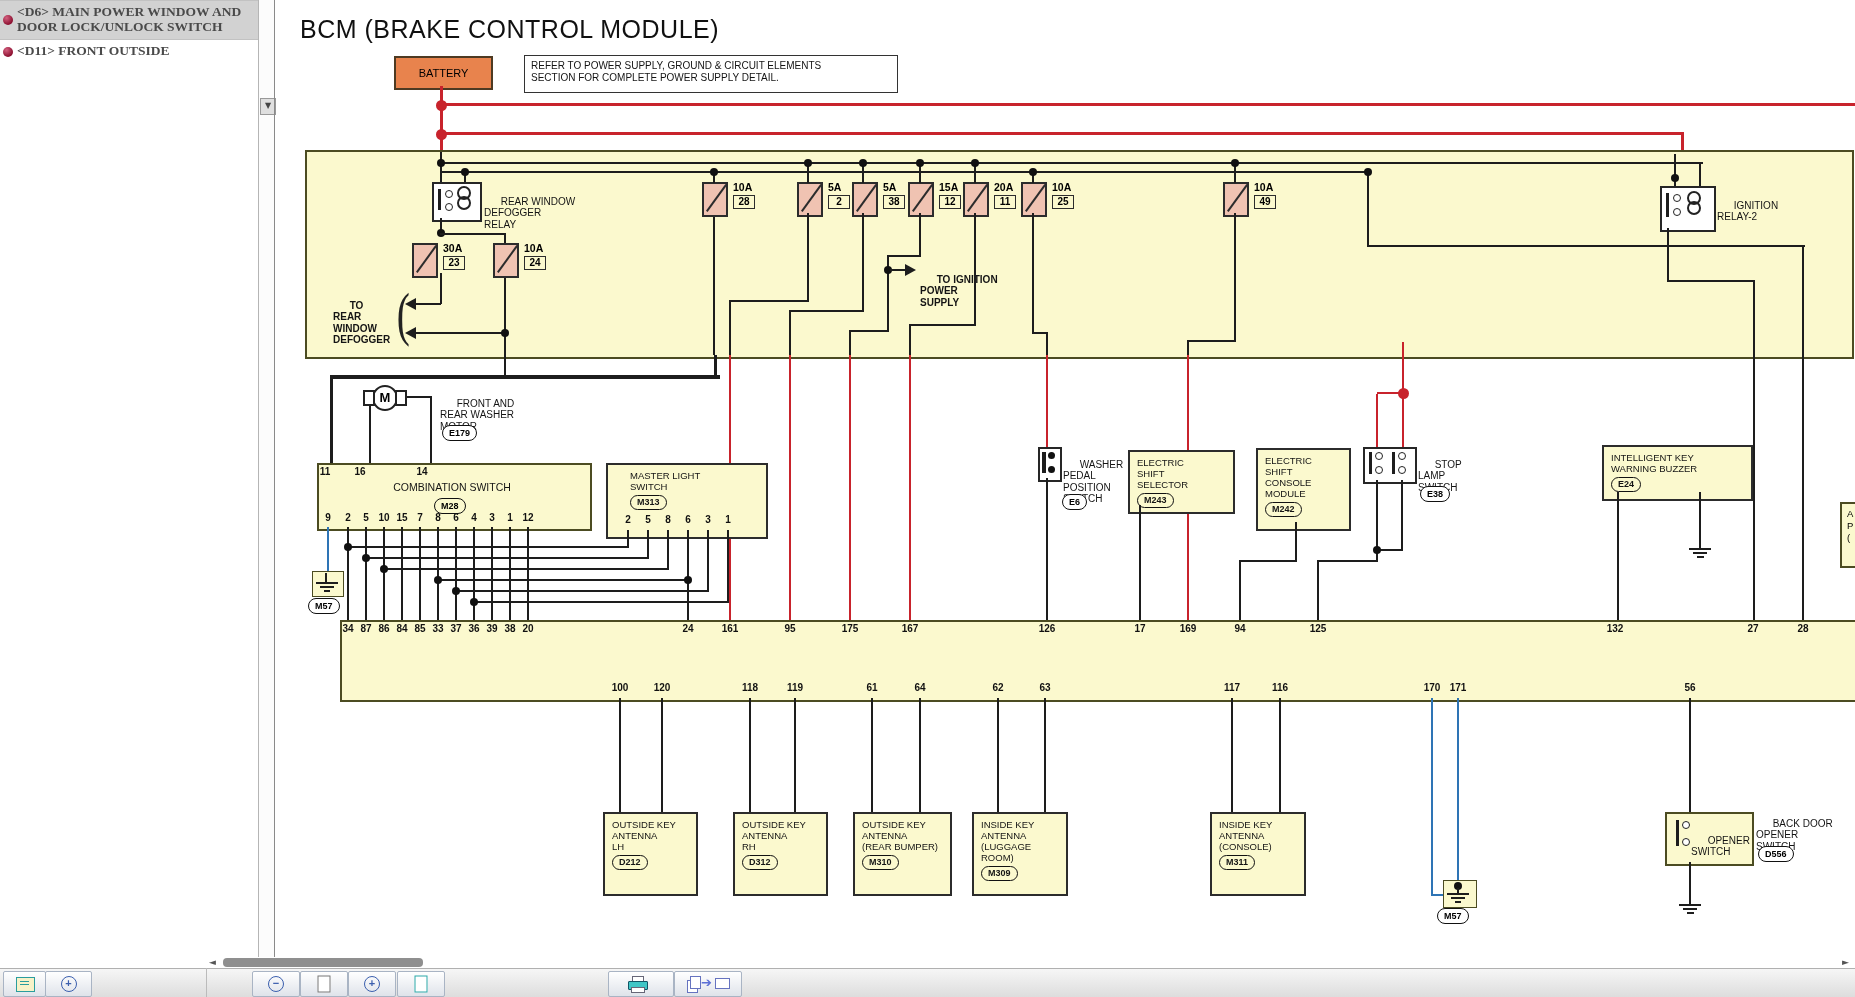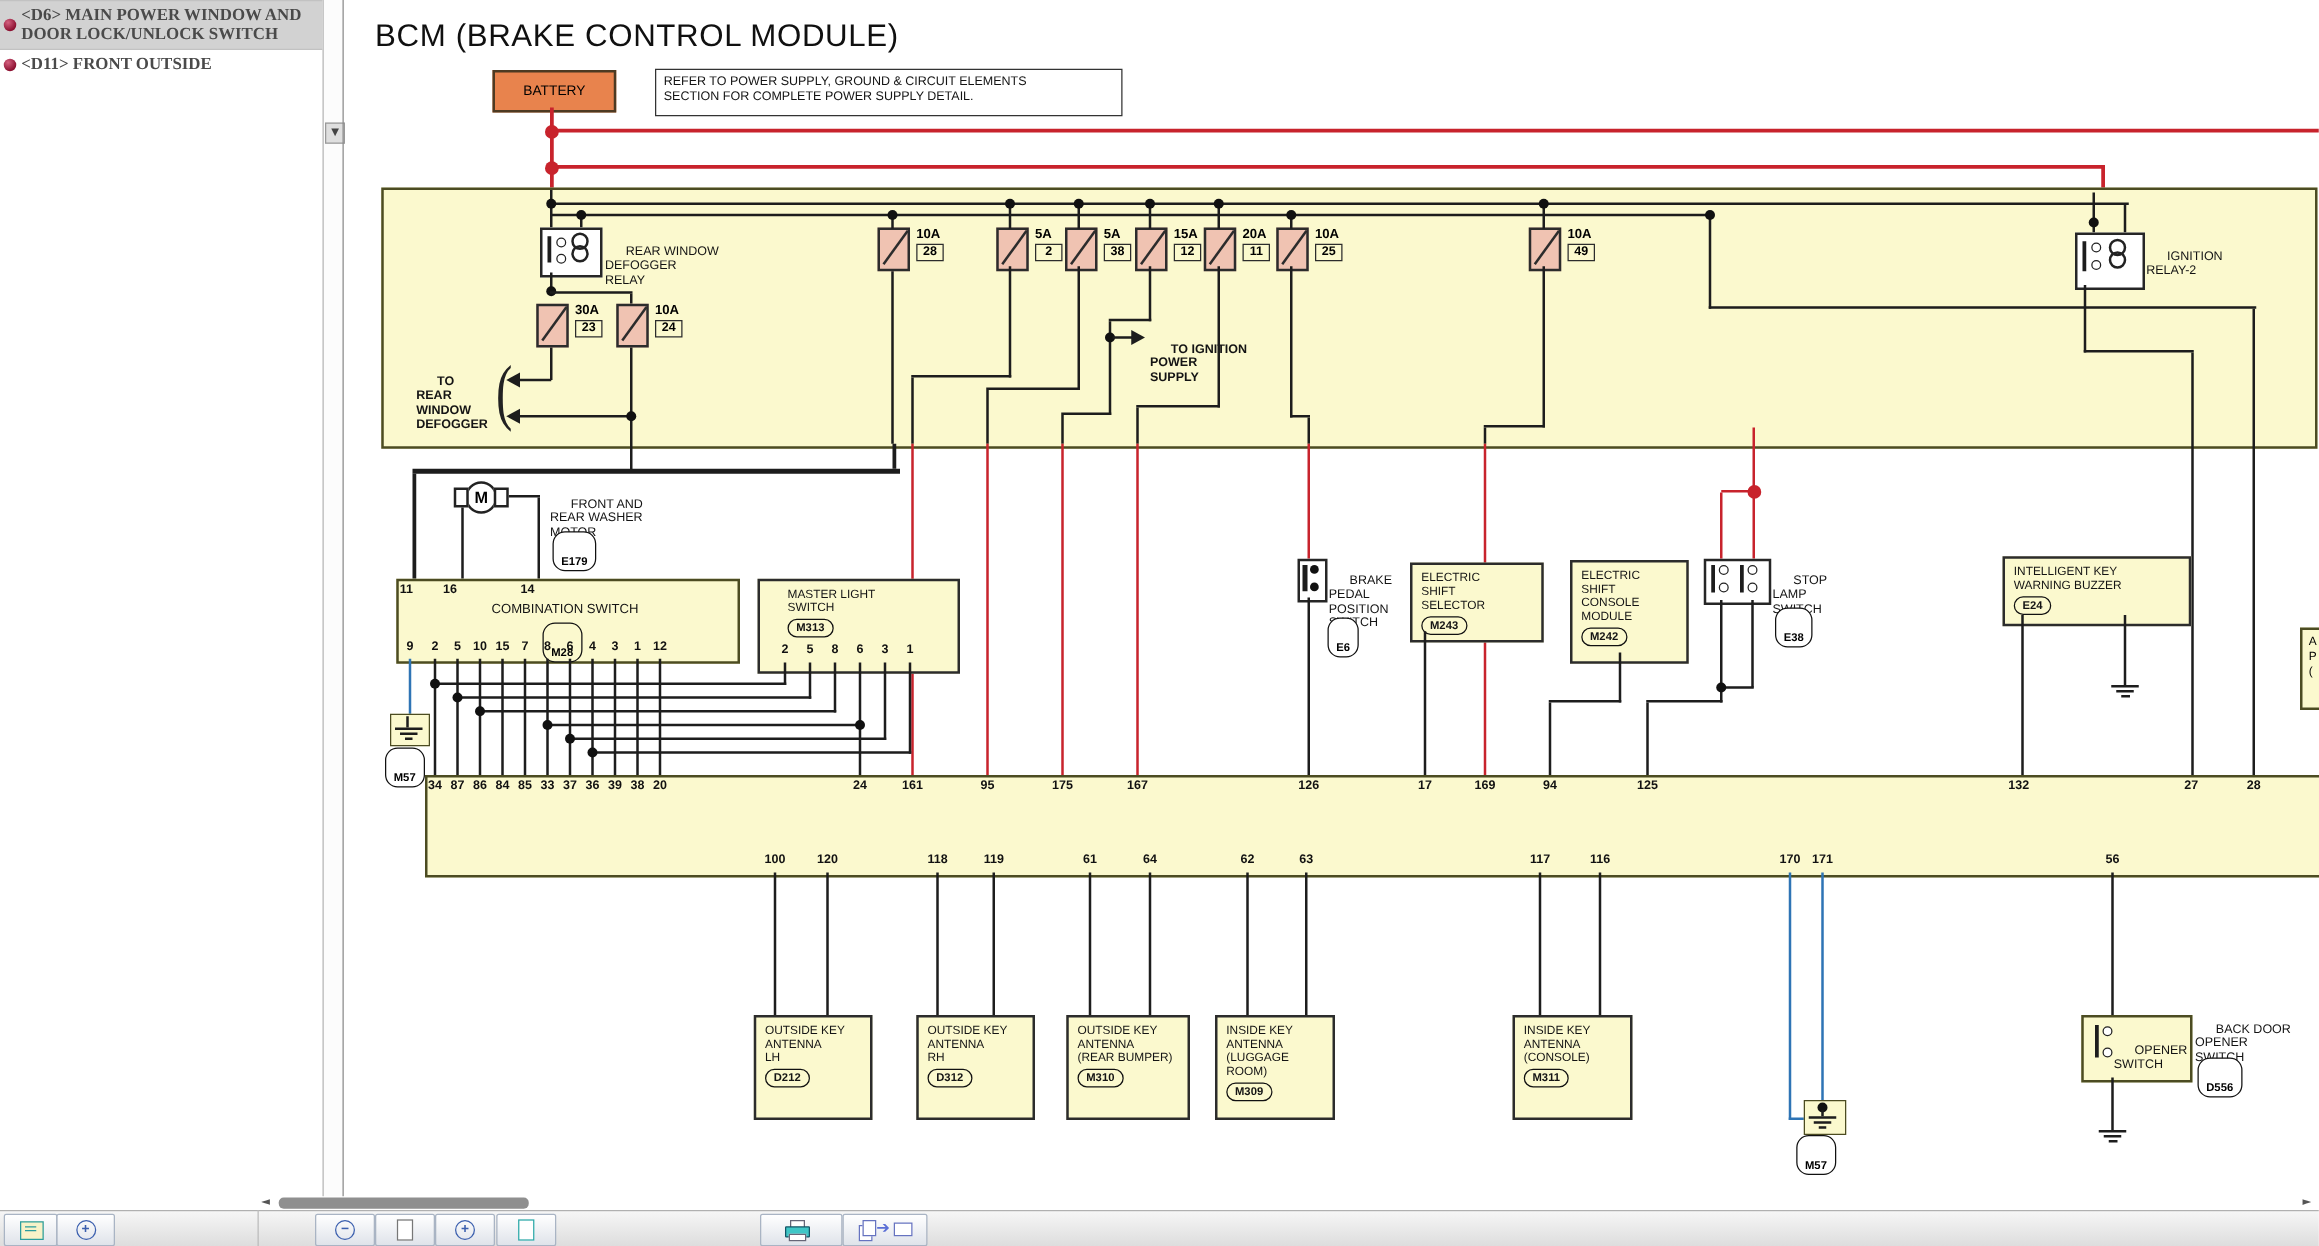--- a/index.html
+++ b/index.html
@@ -14,21 +14,21 @@
   .t{position:absolute;font:10px/11.5px "Liberation Sans",sans-serif;color:#141414;white-space:pre}
   .tb{position:absolute;font:bold 10px/11.5px "Liberation Sans",sans-serif;color:#141414;white-space:pre}
   .pin{position:absolute;transform:translateX(-50%);font:bold 10px/11px "Liberation Sans",sans-serif;color:#111}
   .ybox{position:absolute;background:#FBF9CE;border:2px solid #4c4c22}
   .wbox{position:absolute;background:#fff;border:2px solid #262626}
   .lbox{position:absolute;background:#FBF9CE;border:2px solid #2c2c2c;padding:5px 2px 0 7px;
     font:9.5px/11px "Liberation Sans",sans-serif;color:#141414}
   .lbox .ln:empty{display:none}
   .oval{display:inline-block;border:1.5px solid #111;border-radius:10px;padding:1px 6px 0;height:12px;
     font:bold 9px/11px "Liberation Sans",sans-serif;margin-top:3px;background:#FBF9CE}
-  .aoval{position:absolute;border:1.5px solid #111;border-radius:10px;padding:18px 6px 0;height:12px;
+  .aoval{position:absolute;border:1.5px solid #111;border-radius:10px;padding:2px 6px 0;height:12px;
     font:bold 9px/11px "Liberation Sans",sans-serif;background:#fff;text-align:center}
   .fuse{position:absolute;width:22px;height:31px;background:#F0C3B2;border:2px solid #2c2c2c}
   .fuse i{position:absolute;left:-4px;top:13px;width:33px;height:2px;background:#2c2c2c;transform:rotate(-54deg)}
   .fuse .fa{position:absolute;left:29px;top:-3px;font:bold 10.5px/12px "Liberation Sans",sans-serif;white-space:nowrap}
   .fuse .fn{position:absolute;left:29px;top:11px;border:1.5px solid #2c2c2c;background:#FBF9CE;
     font:bold 10px/12px "Liberation Sans",sans-serif;padding:0 4px;min-width:12px;text-align:center}
   .cc{position:absolute;width:6px;height:6px;border:1.5px solid #222;border-radius:50%;background:#fff}
   .coil{position:absolute;width:10px;height:10px;border:2px solid #222;border-radius:50%;background:transparent}
   .fdot{position:absolute;width:7px;height:7px;border-radius:50%;background:#111}
   .ahl{position:absolute;width:0;height:0;border-top:6px solid transparent;border-bottom:6px solid transparent;border-right:11px solid #1d1d1d}
@@ -166,21 +166,21 @@
         <b class="fa">10A</b>
         <b class="fn">25</b>
       </div>
 
       <div class="fuse" style="left: 1223px; top: 182px;">
         <i></i>
         <b class="fa">10A</b>
         <b class="fn">49</b>
       </div>
 
-      <div class="fuse" style="left: 429px; top: 243px;">
+      <div class="fuse" style="left: 412px; top: 243px;">
         <i></i>
         <b class="fa">30A</b>
         <b class="fn">23</b>
       </div>
 
       <div class="fuse" style="left: 493px; top: 243px;">
         <i></i>
         <b class="fa">10A</b>
         <b class="fn">24</b>
       </div>
@@ -375,21 +375,21 @@
     <i class="w" style="left:316px;top:582px;width:22px;height:2px"></i>
     <i class="w" style="left:320px;top:586px;width:14px;height:2px"></i>
     <i class="w" style="left:324px;top:590px;width:6px;height:2px"></i>
     <div class="aoval" style="left:308px;top:598px">M57</div>
 
     <div class="wbox" style="left:1038px;top:447px;width:20px;height:31px"></div>
     <i class="w" style="left:1042px;top:452px;width:4px;height:21px"></i>
     <i class="fdot" style="left:1048px;top:452px"></i>
     <i class="fdot" style="left:1048px;top:466px"></i>
     <div class="t" style="left:1063px;top:447px">
-      <span>BRAKE</span><br><span>PEDAL</span><br><span>POSITION</span><br><span>SWITCH</span>
+      <span>WASHER</span><br><span>PEDAL</span><br><span>POSITION</span><br><span>SWITCH</span>
     </div>
     <div class="aoval" style="left:1062px;top:494px">E6</div>
     <i class="w" style="left:1046px;top:478px;width:2px;height:142px"></i>
 
     <i class="w" style="left:1139px;top:505px;width:2px;height:115px"></i>
     <i class="w" style="left:1295px;top:522px;width:2px;height:40px"></i>
     <i class="w" style="left:1239px;top:560px;width:58px;height:2px"></i>
     <i class="w" style="left:1239px;top:562px;width:2px;height:58px"></i>
 
     <div class="wbox" style="left:1363px;top:447px;width:50px;height:33px"></div>

